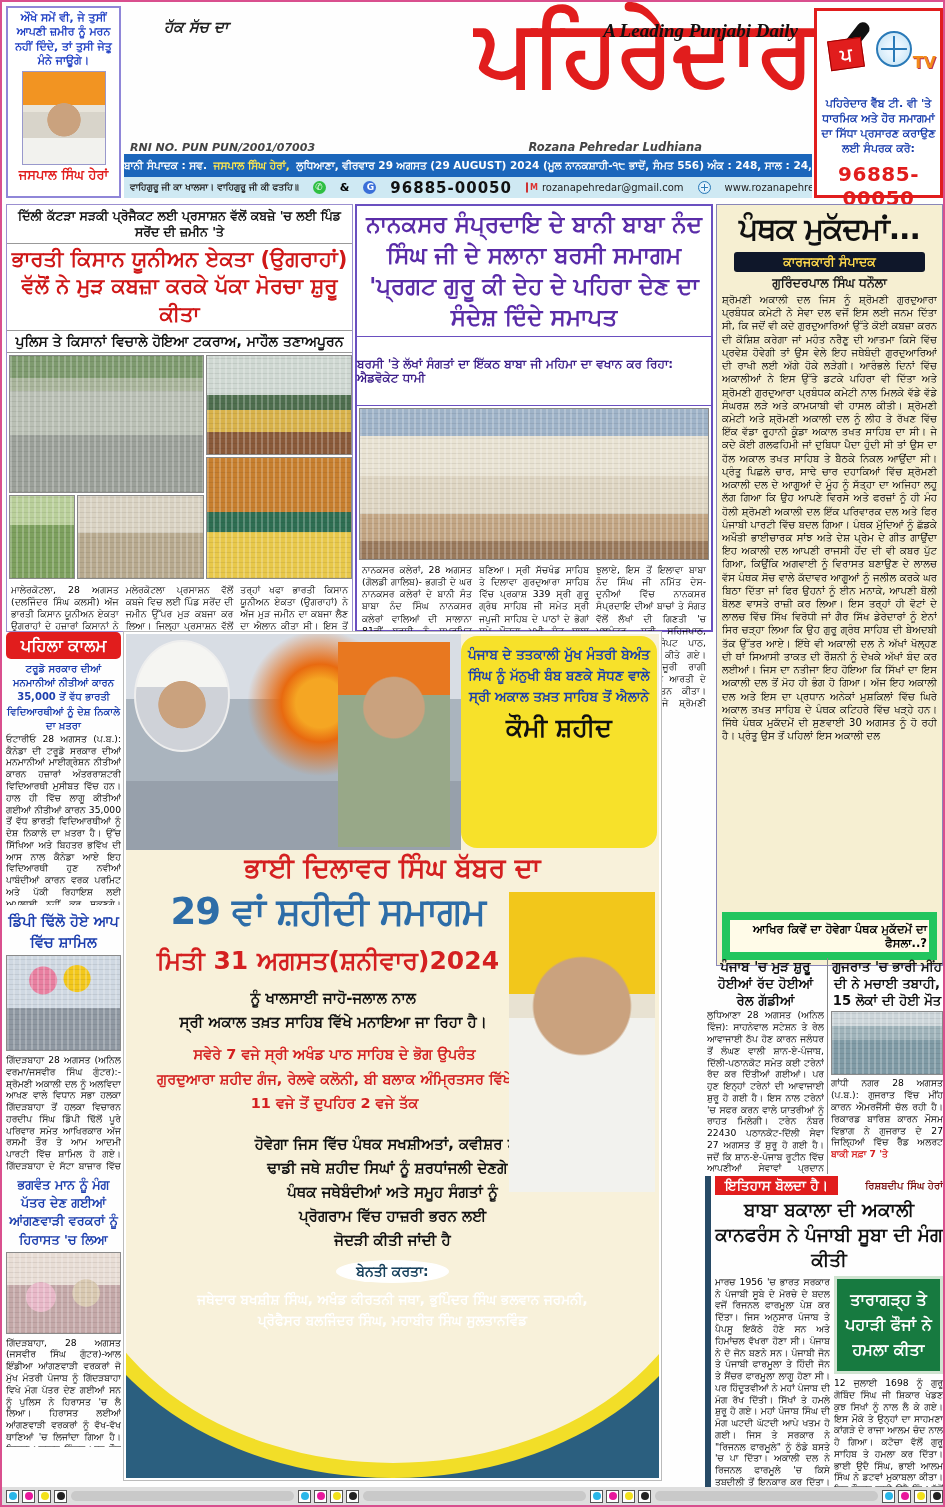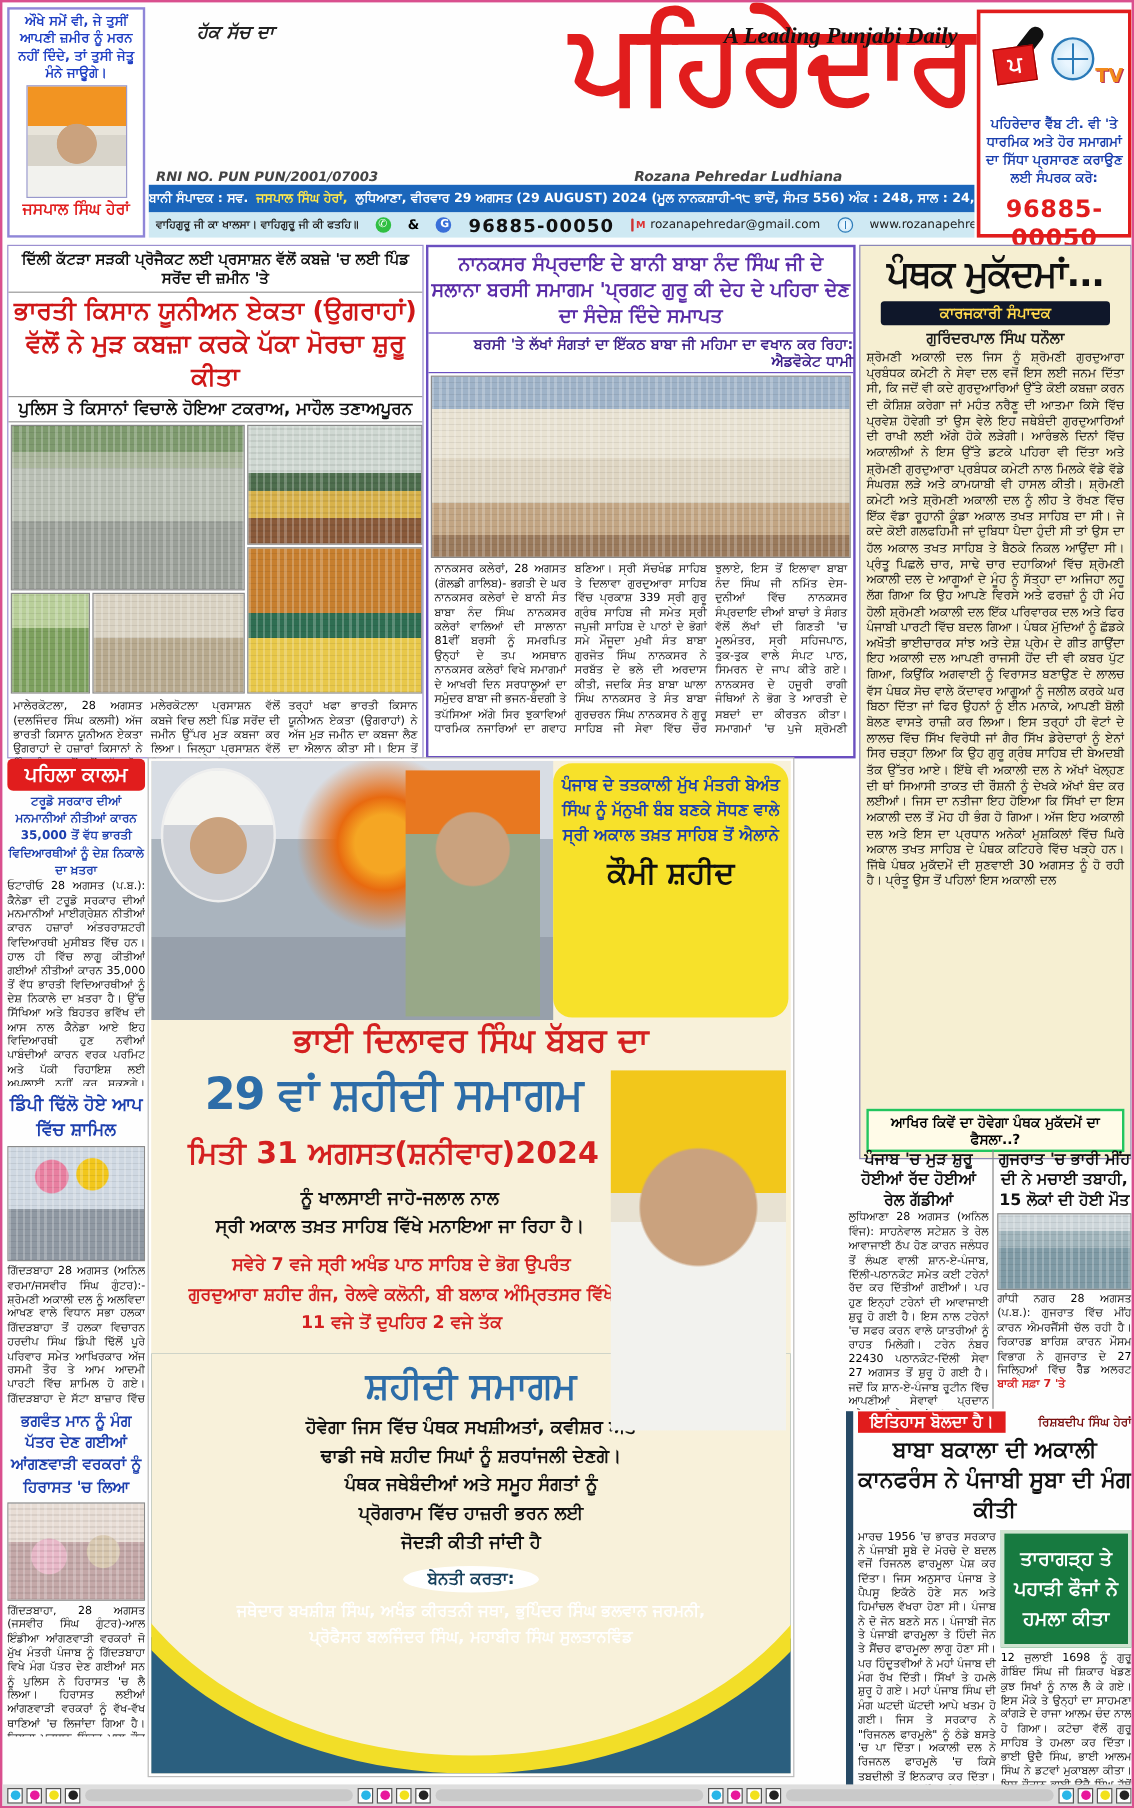--- a/index.html
+++ b/index.html
@@ -79,32 +79,32 @@
   #f-ph1{position:absolute;left:0;top:0;width:195px;height:138px;}
   #f-ph2{position:absolute;left:197px;top:0;width:146px;height:100px;}
   #f-ph3{position:absolute;left:0;top:140px;width:66px;height:84px;}
   #f-ph4{position:absolute;left:68px;top:140px;width:127px;height:84px;}
   #f-ph5{position:absolute;left:197px;top:102px;width:146px;height:122px;}
   #farmers .body{font-size:9.3px;text-align:justify;line-height:1.3;columns:3;column-gap:7px;padding:2px 4px;height:82px;overflow:hidden;}
   .cont{color:#d42020;font-weight:bold;}
 
   
   #nanaksar{left:353px;top:202px;width:358px;height:428px;border:2px solid #6a4fc0;background:#fff;}
-  #nanaksar .headline{color:#5a2ca8;font-weight:bold;font-size:16px;line-height:1.35;text-align:center;padding:3px 2px;}
-  #nanaksar .subhead{color:#3d1f8a;font-weight:bold;font-size:12px;text-align:right;border-top:1.5px solid #6a4fc0;border-bottom:1.5px solid #6a4fc0;padding:2px 0;}
+  #nanaksar .headline{color:#5a2ca8;font-weight:bold;font-size:23px;line-height:1.35;text-align:center;padding:3px 2px;}
+  #nanaksar .subhead{color:#3d1f8a;font-weight:bold;font-size:12px;text-align:left;border-top:1.5px solid #6a4fc0;border-bottom:1.5px solid #6a4fc0;padding:20px 0;}
   #nanaksar .c-photo{height:152px;margin:2px;}
   #nanaksar .body{font-size:9.3px;text-align:justify;line-height:1.3;columns:3;column-gap:7px;padding:2px 5px;height:158px;overflow:hidden;}
 
   
   #panthak{left:714px;top:202px;width:227px;height:762px;background:#f6efd2;border:1px solid #8a86b8;padding:0 5px;display:flex;flex-direction:column;}
   #panthak .p-title{font-size:30px;font-weight:bold;color:#101010;text-align:center;padding-top:6px;letter-spacing:-1px;}
   #panthak .p-bar{background:#0f172a;color:#ffd94d;font-weight:bold;font-size:12.5px;text-align:center;height:20px;line-height:20px;margin:5px 12px 3px;border-radius:3px;}
   #panthak .p-byline{font-weight:bold;font-size:12.5px;color:#1a1a1a;text-align:center;margin-bottom:2px;}
   #panthak .p-body{font-size:10.1px;text-align:justify;line-height:1.31;flex:1;overflow:hidden;}
-  #panthak .p-ending{border:2px solid #22c55e;background:#fffbe8;font-weight:bold;font-size:11.5px;text-align:center;padding:2px;margin:4px 0 5px;}
+  #panthak .p-ending{border:8px solid #22c55e;background:#fffbe8;font-weight:bold;font-size:11.5px;text-align:right;padding:2px;margin:4px 0 5px;}
 
   
   #left-rail{left:4px;top:630px;width:115px;height:855px;display:flex;flex-direction:column;overflow:hidden;}
   .fc-header{background:#e11d1d;color:#fff;font-weight:bold;font-size:16.5px;text-align:center;height:27px;line-height:27px;border-radius:5px;margin-bottom:3px;flex:0 0 auto;}
   .rail-head{color:#1d3fae;font-weight:bold;text-align:center;line-height:1.42;flex:0 0 auto;}
   #fc-headline{font-size:10px;}
   #dimpy-head{font-size:14.5px;margin-top:6px;}
   #ang-head{font-size:12.8px;margin-top:6px;}
   .rail-body{font-size:9.2px;text-align:justify;line-height:1.28;flex:0 0 auto;overflow:hidden;}
   #fc-body{height:172px;}
@@ -294,21 +294,20 @@
       <div>ਸ੍ਰੀ ਅਕਾਲ ਤਖ਼ਤ ਸਾਹਿਬ ਵਿੱਖੇ ਮਨਾਇਆ ਜਾ ਰਿਹਾ ਹੈ।</div>
     </div>
     <div id="ad-l345">
       <div>ਸਵੇਰੇ 7 ਵਜੇ ਸ੍ਰੀ ਅਖੰਡ ਪਾਠ ਸਾਹਿਬ ਦੇ ਭੋਗ ਉਪਰੰਤ</div>
       <div>ਗੁਰਦੁਆਰਾ ਸ਼ਹੀਦ ਗੰਜ, ਰੇਲਵੇ ਕਲੋਨੀ, ਬੀ ਬਲਾਕ ਅੰਮ੍ਰਿਤਸਰ ਵਿੱਖੇ</div>
       <div>11 ਵਜੇ ਤੋਂ ਦੁਪਹਿਰ 2 ਵਜੇ ਤੱਕ</div>
     </div>
     <div id="ad-portrait"></div>
     <div id="ad-bottom">
       <div class="inner">
-        <div class="sh-title">ਸ਼ਹੀਦੀ ਸਮਾਗਮ</div>
         <div class="sh-lines">
           <div>ਹੋਵੇਗਾ ਜਿਸ ਵਿੱਚ ਪੰਥਕ ਸਖਸ਼ੀਅਤਾਂ, ਕਵੀਸ਼ਰ ਅਤੇ</div>
           <div>ਢਾਡੀ ਜਥੇ ਸ਼ਹੀਦ ਸਿਘਾਂ ਨੂੰ ਸ਼ਰਧਾਂਜਲੀ ਦੇਣਗੇ।</div>
           <div>ਪੰਥਕ ਜਥੇਬੰਦੀਆਂ ਅਤੇ ਸਮੂਹ ਸੰਗਤਾਂ ਨੂੰ</div>
           <div>ਪ੍ਰੋਗਰਾਮ ਵਿੱਚ ਹਾਜ਼ਰੀ ਭਰਨ ਲਈ</div>
           <div>ਜੋਦੜੀ ਕੀਤੀ ਜਾਂਦੀ ਹੈ</div>
         </div>
         <div class="request">ਬੇਨਤੀ ਕਰਤਾ:</div>
         <div class="names">
           <div>ਜਥੇਦਾਰ ਬਖਸ਼ੀਸ਼ ਸਿੰਘ, ਅਖੰਡ ਕੀਰਤਨੀ ਜਥਾ, ਭੁਪਿੰਦਰ ਸਿੰਘ ਭਲਵਾਨ ਜਰਮਨੀ,</div>

